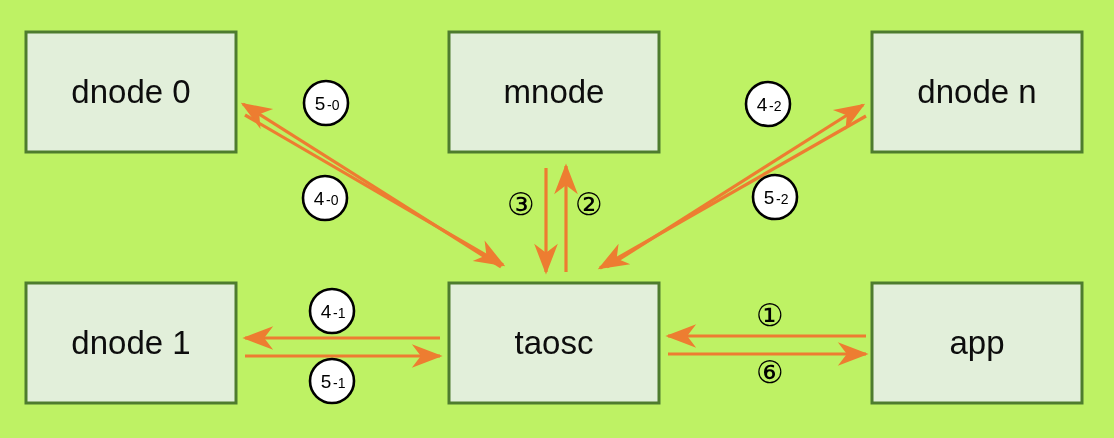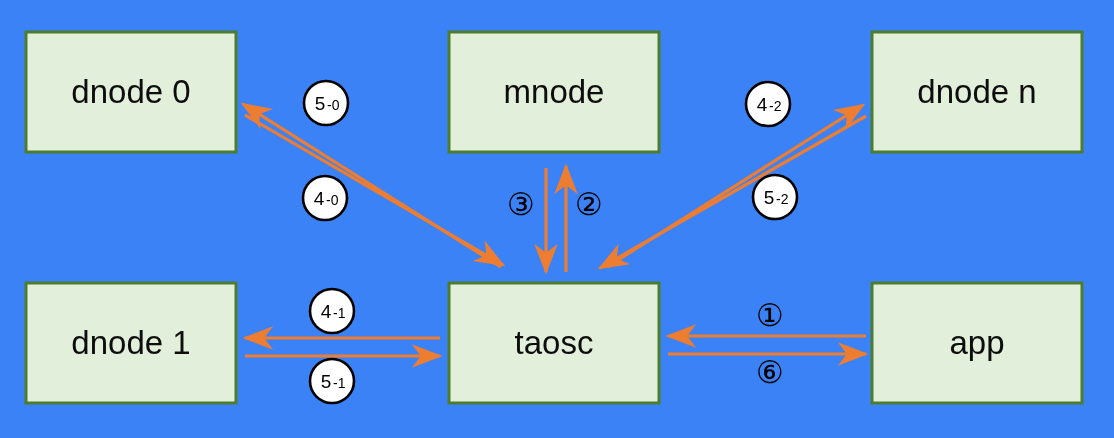--- a/index.html
+++ b/index.html
@@ -10,21 +10,21 @@
   body {
     width: 1114px;
     height: 438px;
     font-family: "Liberation Sans", sans-serif;
     overflow: hidden;
   }
   #diagram-root {
     position: relative;
     width: 1114px;
     height: 438px;
-    background: #3b82f6;
+    background: #bef264;
   }
   svg.canvas {
     position: absolute;
     left: 0;
     top: 0;
     width: 1114px;
     height: 438px;
   }
   .node-box {
     fill: #e2efda;

